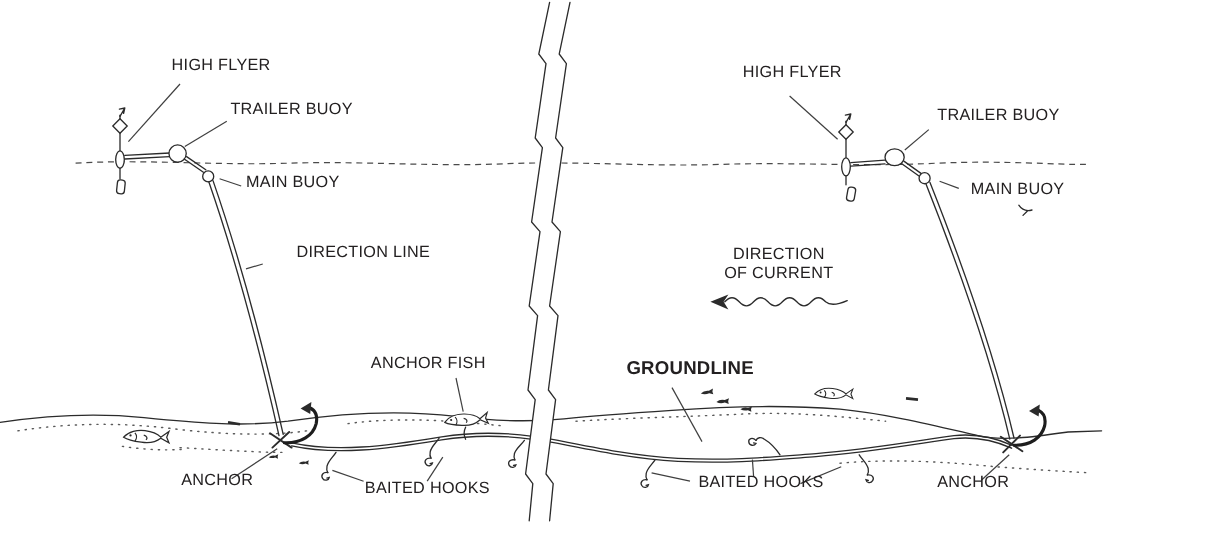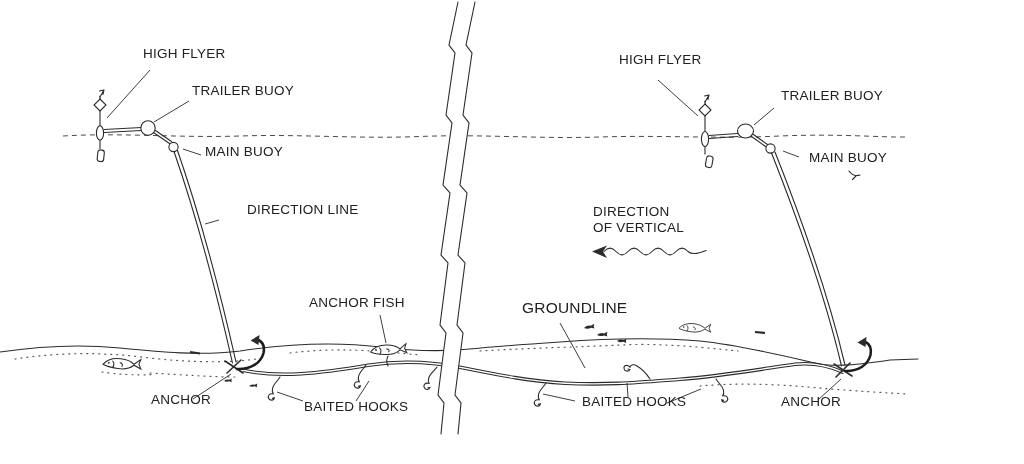--- a/index.html
+++ b/index.html
@@ -5,23 +5,23 @@
   html,body{margin:0;padding:0;background:#ffffff;}
   .stage{
     position:relative;width:1024px;height:464px;background:#ffffff;
     font-family:"Liberation Sans",sans-serif;overflow:hidden;
   }
   .stage svg{position:absolute;left:0;top:0;}
   .lbl{
     position:absolute;font-size:13.5px;color:#232021;letter-spacing:.25px;
     white-space:nowrap;line-height:14px;
   }
-  .lbl--lg{font-size:15.5px;letter-spacing:.2px;}
+  .lbl--lg{font-size:15.5px;letter-spacing:.2px;font-weight:bold;}
   .dir{
-    position:absolute;left:593px;top:204px;width:112px;
+    position:absolute;left:593px;top:204px;width:112px;text-align:center;
     font-size:13.5px;color:#232021;letter-spacing:.25px;line-height:16px;
   }
   
   .ink1{stroke:#2b2b2b;stroke-width:1.1;fill:none;stroke-linecap:round;}
   .ink2{stroke:#2b2b2b;stroke-width:1.6;fill:none;stroke-linecap:round;}
   .bold{stroke:#1d1d1d;stroke-width:2.6;fill:none;stroke-linecap:round;}
   .dashed{stroke:#4a4a4a;stroke-width:1;fill:none;stroke-dasharray:5 4;}
   .stip{stroke:#5a5a5a;stroke-width:1.2;fill:none;stroke-dasharray:1 5;stroke-linecap:round;}
   .leader{stroke:#3f3f3f;stroke-width:1;fill:none;}
   .fillink{fill:#2b2b2b;stroke:none;}
@@ -174,16 +174,16 @@
   <div class="lbl" style="left:304px;top:400px">BAITED HOOKS</div>
   <div class="lbl lbl--lg" style="left:522px;top:301px">GROUNDLINE</div>
   <div class="lbl" style="left:582px;top:395px">BAITED HOOKS</div>
   <div class="lbl" style="left:781px;top:395px">ANCHOR</div>
   <div class="lbl" style="left:619px;top:53px">HIGH FLYER</div>
   <div class="lbl" style="left:781px;top:89px">TRAILER BUOY</div>
   <div class="lbl" style="left:809px;top:151px">MAIN BUOY</div>
 
   <div class="dir">
     <div>DIRECTION</div>
-    <div>OF VERTICAL</div>
+    <div>OF CURRENT</div>
   </div>
 
 </div>
 
 </body></html>

